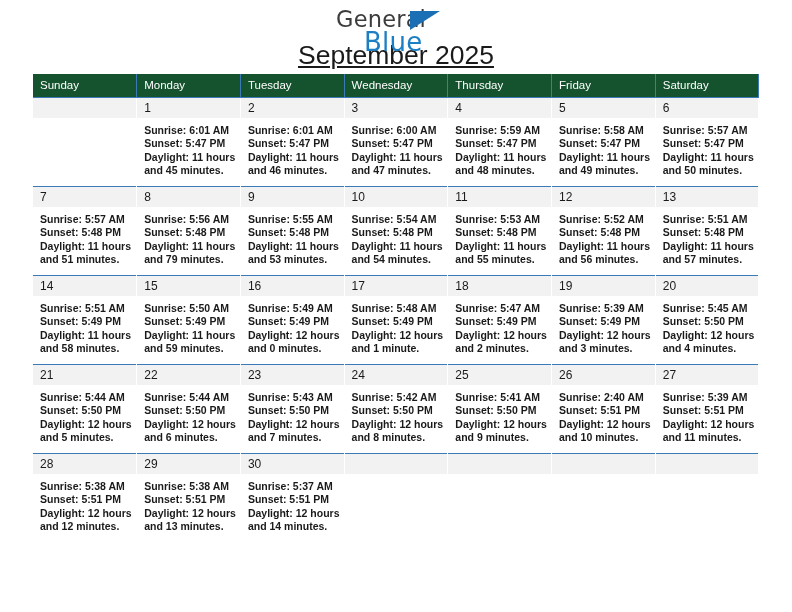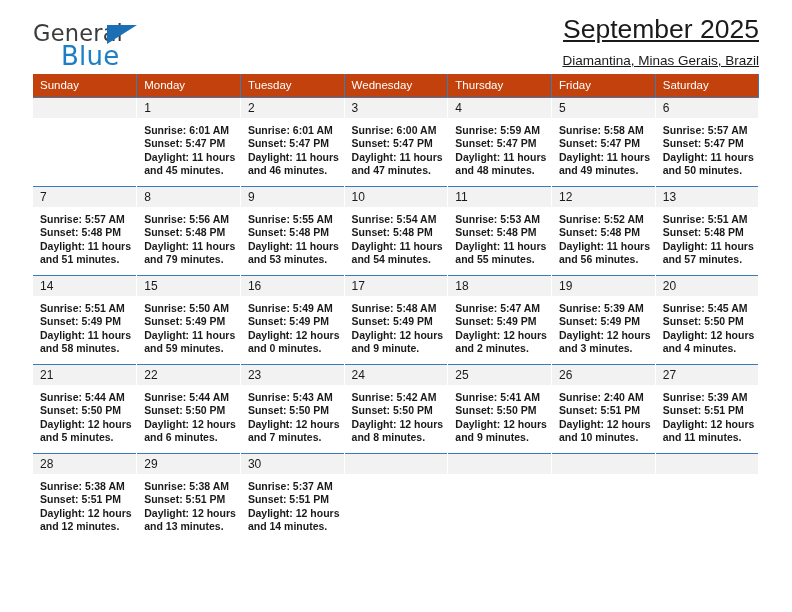--- a/index.html
+++ b/index.html
@@ -20,22 +20,23 @@
     height: 612px;
     box-sizing: border-box;
     padding: 0 33px;
   }
 
   
   .topbar {
     position: relative;
     height: 72px;
     display: flex;
-    align-items: flex-end;
+    align-items: center;
     justify-content: space-between;
+    flex-direction: column;
   }
   .logo {
     position: relative;
     margin-top: 6px;
     width: 120px;
     height: 52px;
   }
   .logo-general {
     position: absolute;
     left: 0;
@@ -86,21 +87,21 @@
   
   .calendar {
     width: 726px;
     border-collapse: collapse;
     table-layout: fixed;
     margin-top: 2px;
   }
   .calendar col { width: 103.71px; }
 
   thead th {
-    background: #c2410c;
+    background: #14532d;
     color: #ffffff;
     font-weight: normal;
     font-size: 11.5px;
     text-align: left;
     padding: 5px 0 6px 7px;
     height: 20px;
     box-sizing: border-box;
     border-right: 1px solid #3a7ab8;
   }
 
@@ -145,21 +146,20 @@
   <div class="topbar">
 
     <div class="logo">
       <span class="logo-general">General</span>
       <span class="logo-tri"></span>
       <span class="logo-blue">Blue</span>
     </div>
 
     <div class="titles">
       <div class="cal-title">September 2025</div>
-      <div class="cal-subtitle">Diamantina, Minas Gerais, Brazil</div>
     </div>
 
   </div>
 
   <table class="calendar">
     <colgroup>
       <col>
         <col>
         <col>
         <col>
@@ -330,21 +330,21 @@
               <div>Daylight: 12 hours</div>
               <div>and 0 minutes.</div>
             </div>
           </td>
           <td>
             <div class="daynum">17</div>
             <div class="cell-body">
               <div>Sunrise: 5:48 AM</div>
               <div>Sunset: 5:49 PM</div>
               <div>Daylight: 12 hours</div>
-              <div>and 9 minute.</div>
+              <div>and 1 minute.</div>
             </div>
           </td>
           <td>
             <div class="daynum">18</div>
             <div class="cell-body">
               <div>Sunrise: 5:47 AM</div>
               <div>Sunset: 5:49 PM</div>
               <div>Daylight: 12 hours</div>
               <div>and 2 minutes.</div>
             </div>

